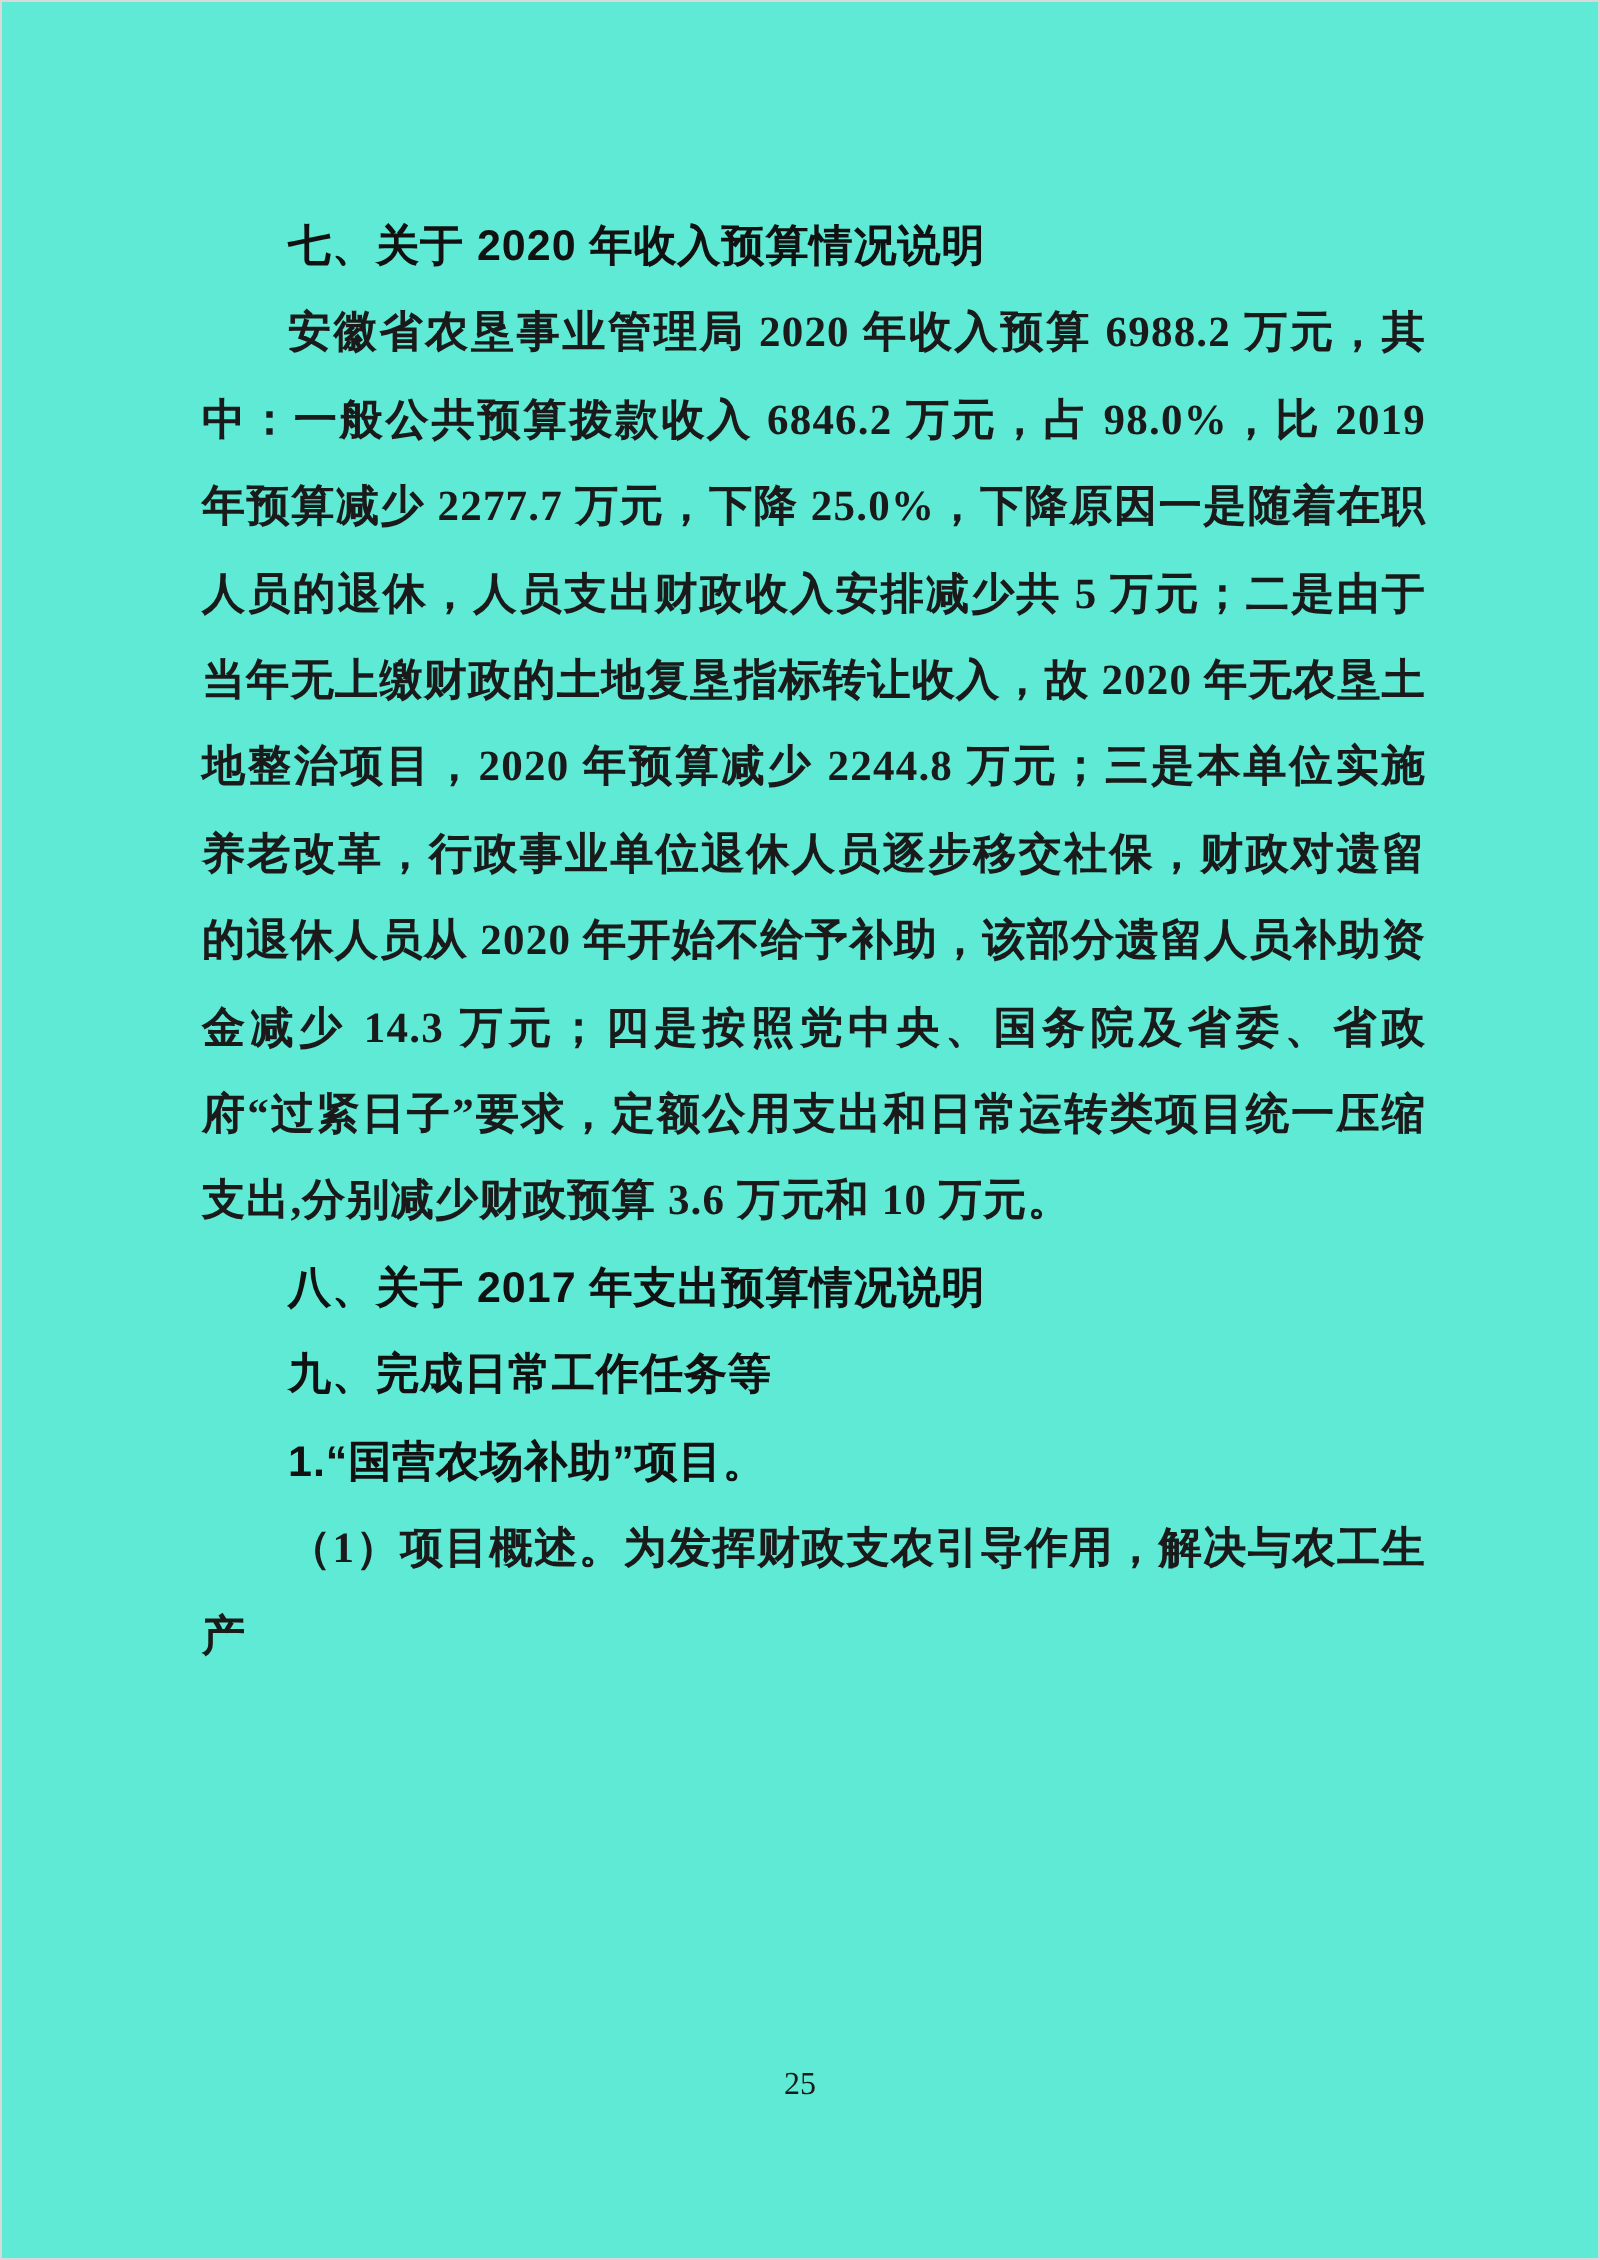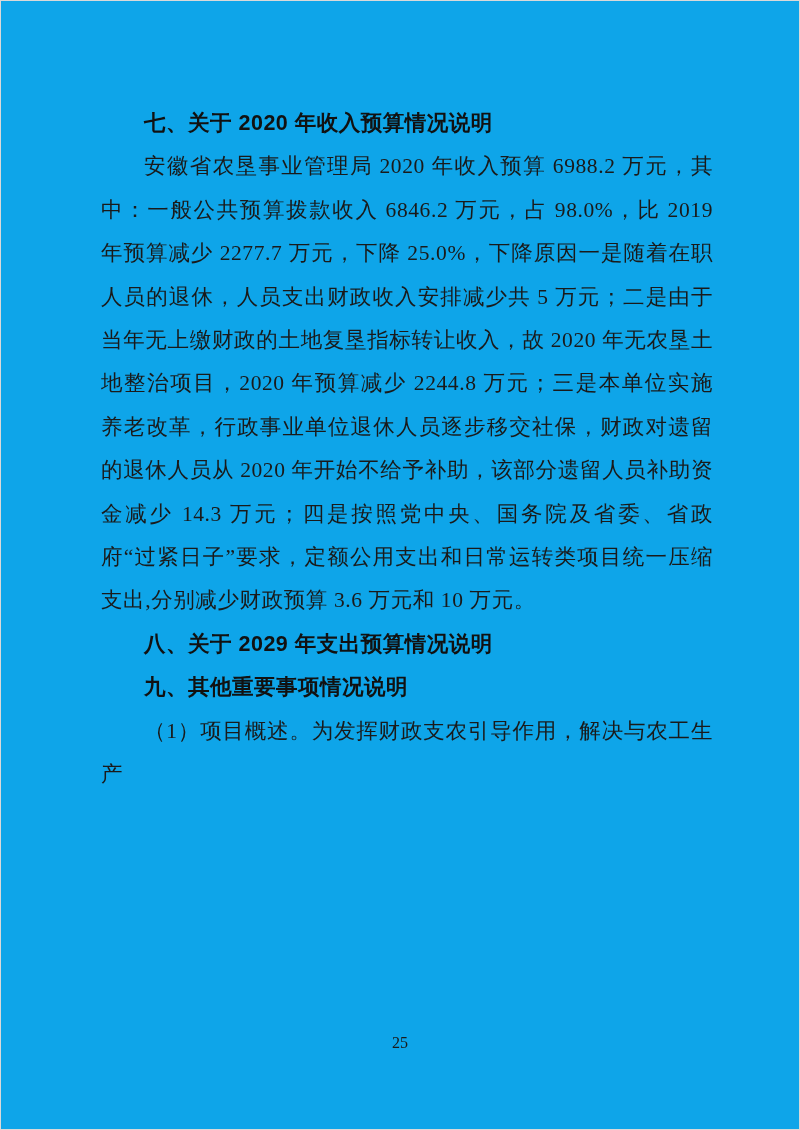--- a/index.html
+++ b/index.html
@@ -4,21 +4,21 @@
 <style>
   html, body {
     margin: 0;
     padding: 0;
     background: #ffffff;
   }
   .page {
     position: relative;
     width: 798px;
     height: 1128px;
-    background: #0ea5e9;
+    background: #5eead4;
     border: 1px solid #d9d9d9;
     overflow: hidden;
     font-family: "Liberation Serif", "DejaVu Serif", serif;
     color: #1a1a1a;
   }
   .content {
     position: absolute;
     top: 101px;
     left: 100px;
     width: 612px;
@@ -34,20 +34,21 @@
     color: #111111;
   }
   .para {
     font-size: 21.5px;
     line-height: 43.4px;
     text-indent: 2em;
     text-align: justify;
     margin: 0;
     letter-spacing: 0.6px;
     color: #1a1a1a;
+    font-weight: bold;
   }
   .page-number {
     position: absolute;
     top: 1032px;
     left: 0;
     width: 100%;
     text-align: center;
     font-size: 16px;
     line-height: 20px;
     color: #1a1a1a;
@@ -57,25 +58,26 @@
 </head>
 <body>
 
 <div class="page">
   <div class="content">
 
     <h2 class="heading">七、关于 2020 年收入预算情况说明</h2>
 
     <p class="para">安徽省农垦事业管理局 2020 年收入预算 6988.2 万元，其中：一般公共预算拨款收入 6846.2 万元，占 98.0%，比 2019 年预算减少 2277.7 万元，下降 25.0%，下降原因一是随着在职人员的退休，人员支出财政收入安排减少共 5 万元；二是由于当年无上缴财政的土地复垦指标转让收入，故 2020 年无农垦土地整治项目，2020 年预算减少 2244.8 万元；三是本单位实施养老改革，行政事业单位退休人员逐步移交社保，财政对遗留的退休人员从 2020 年开始不给予补助，该部分遗留人员补助资金减少 14.3 万元；四是按照党中央、国务院及省委、省政府“过紧日子”要求，定额公用支出和日常运转类项目统一压缩支出,分别减少财政预算 3.6 万元和 10 万元。</p>
 
-    <h2 class="heading">八、关于 2029 年支出预算情况说明</h2>
+    <h2 class="heading">八、关于 2017 年支出预算情况说明</h2>
 
 
-    <h2 class="heading">九、其他重要事项情况说明</h2>
+    <h2 class="heading">九、完成日常工作任务等</h2>
 
 
+    <h3 class="heading">1.“国营农场补助”项目。</h3>
 
     <p class="para">（1）项目概述。为发挥财政支农引导作用，解决与农工生产</p>
 
   </div>
 
   <div class="page-number">25</div>
 </div>
 
 </body></html>

